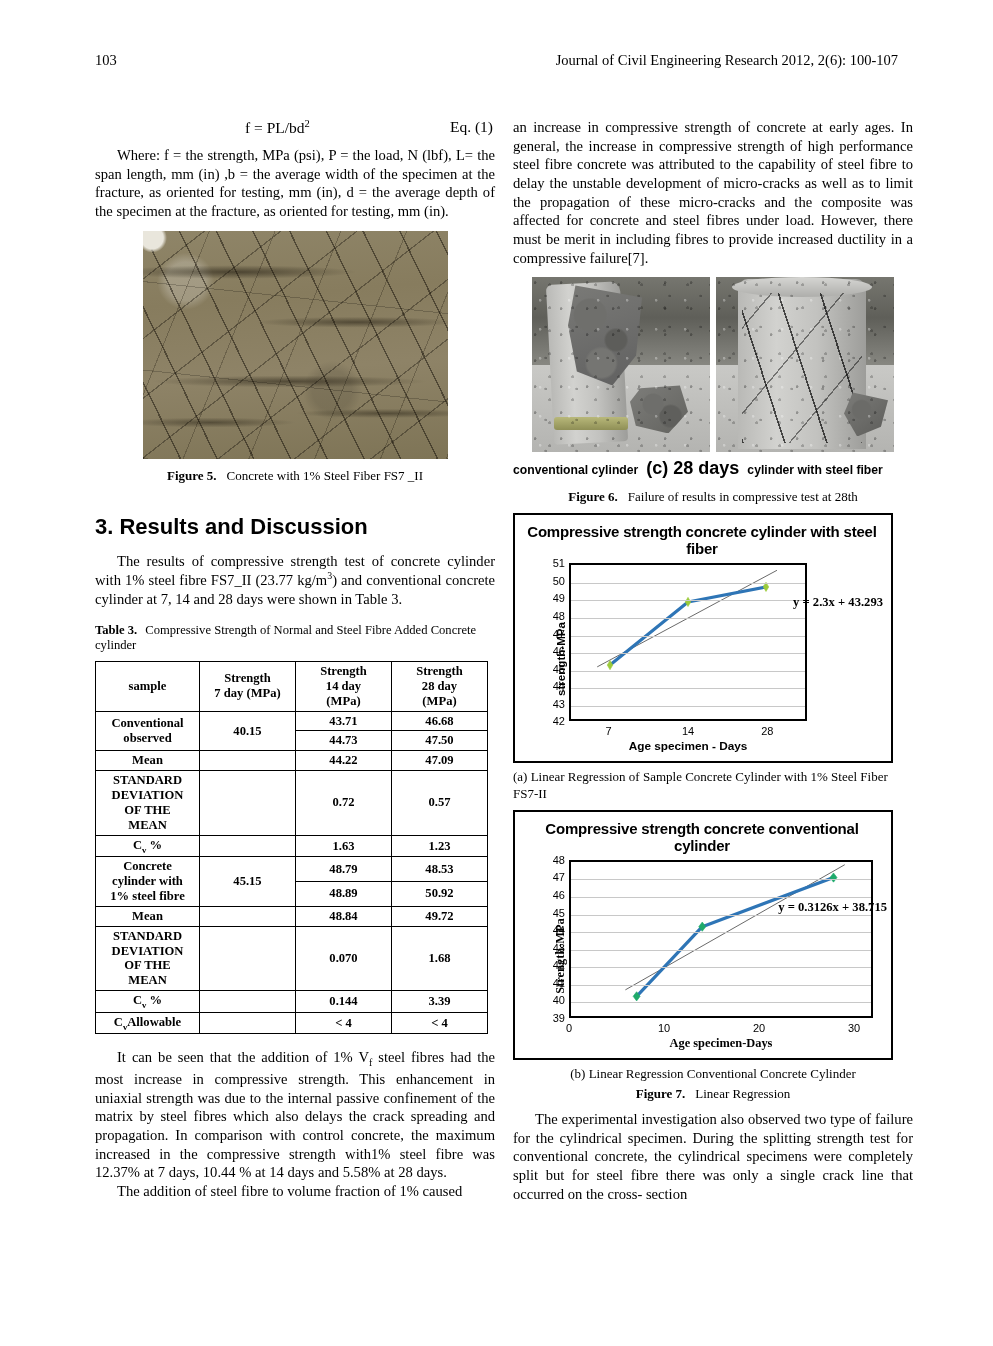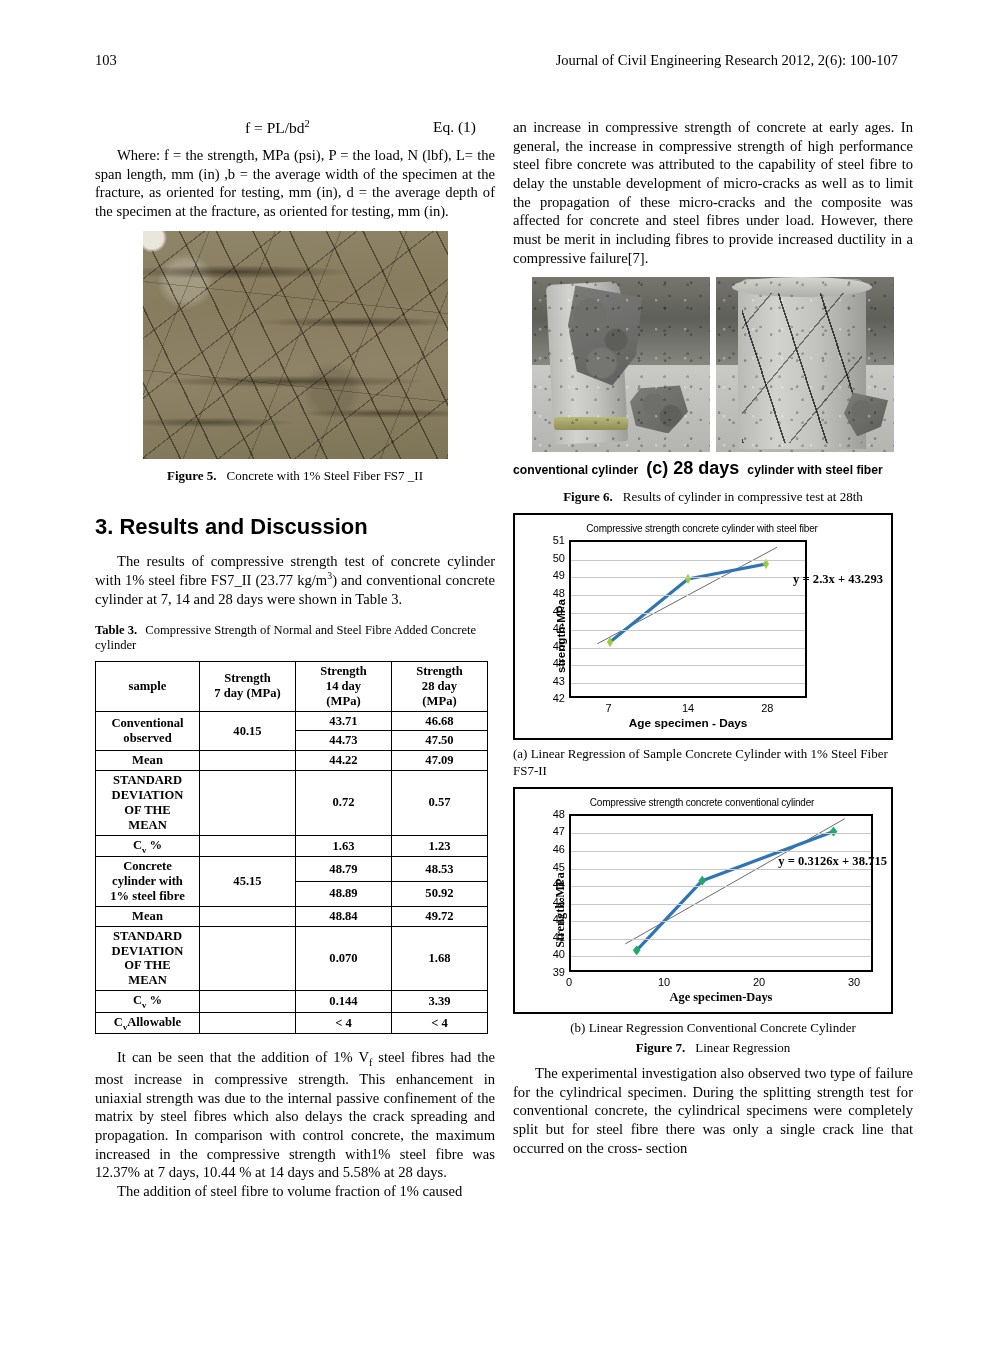--- a/index.html
+++ b/index.html
@@ -52,21 +52,21 @@
   .eq-line {
     position: relative;
     font-size: 15.5px;
     height: 24px;
     margin-bottom: 4px;
   }
   .eq-line .eq-formula {
     position: absolute; left: 150px; top: 0;
   }
   .eq-line .eq-number {
-    position: absolute; right: 19px; top: 0;
+    position: absolute; right: 2px; top: 0;
   }
   sup.sup { font-size: 0.68em; vertical-align: super; }
   sub.sub { font-size: 0.68em; vertical-align: sub; }
 
   
   .fig5-wrap { margin-top: 10px; }
   .photo-fig5 {
     width: 305px; height: 228px;
     margin: 0 auto;
     position: relative;
@@ -242,22 +242,22 @@
     border: 2.4px solid #000;
     background: #fff;
     width: 380px;
     margin-top: 8px;
     padding: 6px 8px 6px 6px;
     position: relative;
   }
   .chart-title {
     text-align: center;
     font-family: "Liberation Sans", sans-serif;
-    font-weight: normal;
-    font-size: 10px;
+    font-weight: bold;
+    font-size: 15px;
     margin: 2px 0 6px 0;
     letter-spacing: -0.2px;
   }
   .chart-area {
     position: relative;
     height: 192px;
   }
   .y-axis-title {
     position: absolute;
     left: 2px;
@@ -527,21 +527,21 @@
           <div class="spall2"></div>
           <div class="speckle"></div>
         </div>
       </div>
       <div class="fig6-inline-labels">
         <span>conventional cylinder</span>
         <span class="mid">(c) 28 days</span>
         <span>cylinder with steel fiber</span>
       </div>
       <div class="fig-caption" style="margin-top:10px">
-        <span class="cap-label">Figure 6.</span><span class="cap-text">Results of cylinder in compressive test at 28th</span>
+        <span class="cap-label">Figure 6.</span><span class="cap-text">Failure of results in compressive test at 28th</span>
       </div>
     </div>
 
     <div class="chart-box">
       <div class="chart-title">Compressive strength concrete cylinder with steel fiber</div>
       <div class="chart-area">
         <div class="y-axis-title">strength-MPa</div>
         <div class="y-ticks" id="chartA-yticks">
             <span style="top: 158px;">42</span>
             <span style="top: 140.444px;">43</span>

